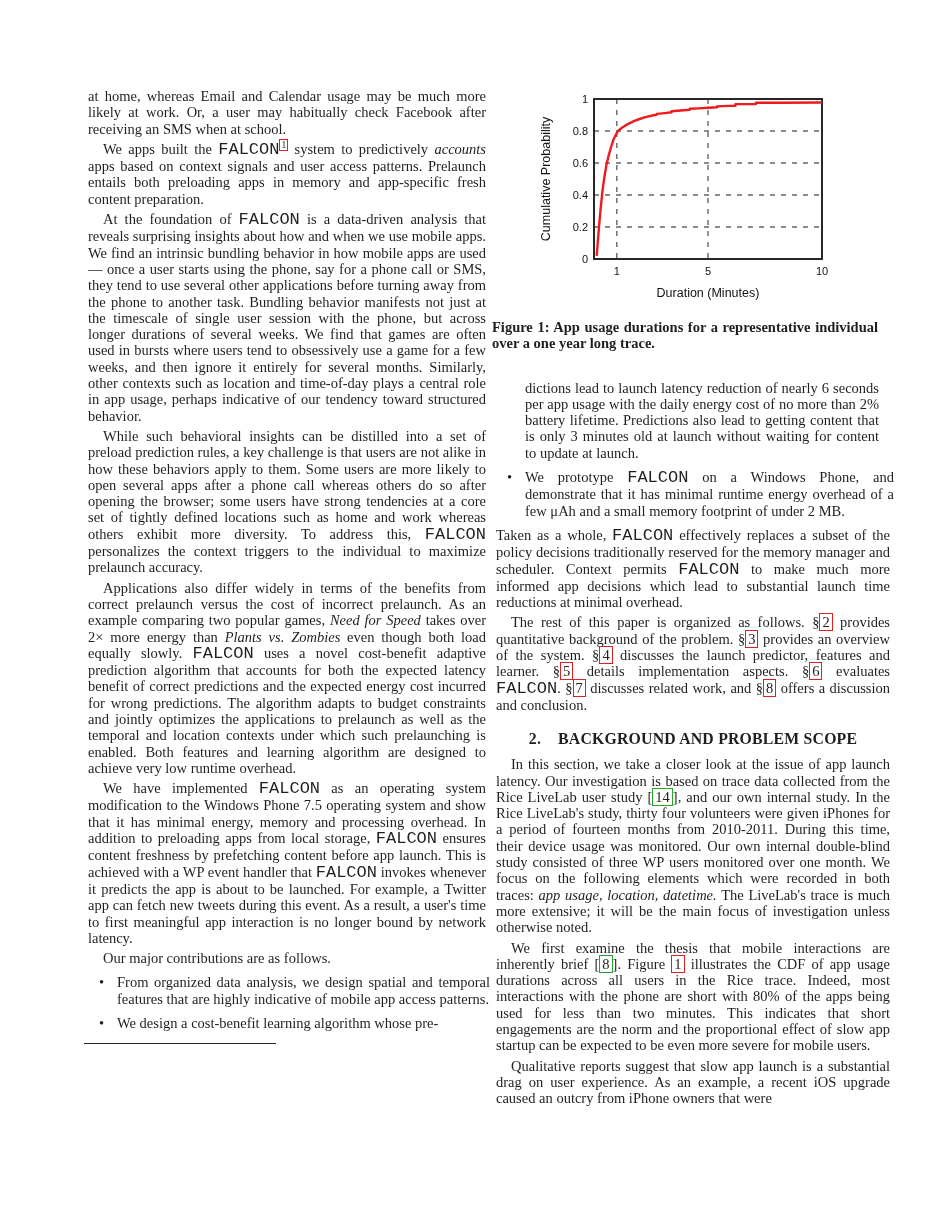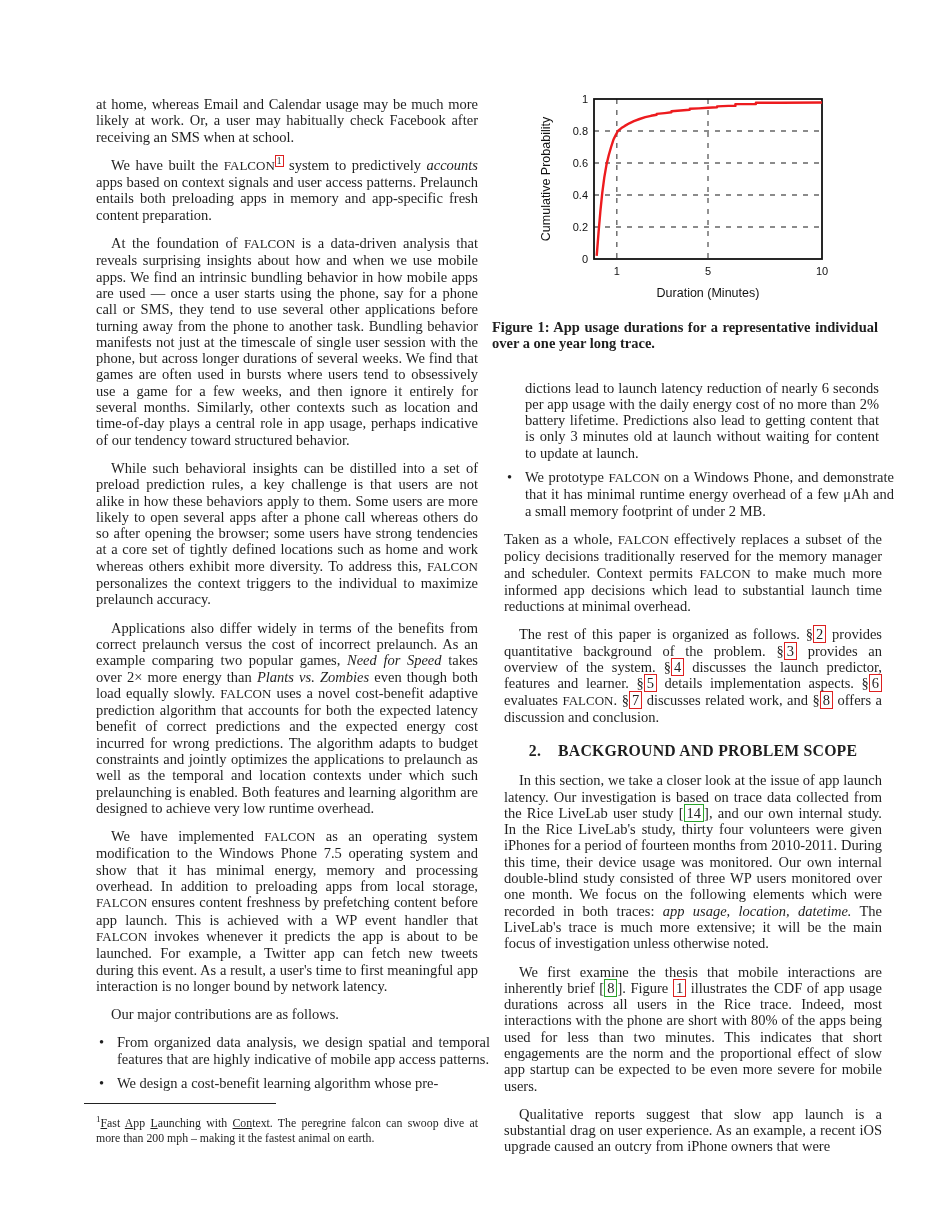--- a/index.html
+++ b/index.html
@@ -8,28 +8,28 @@
     background:#ffffff; color:#1f1f1f;
     font-family:"Liberation Serif", serif;
   }
   .col {
     position:absolute; top:84px;
     font-size:14.5px; line-height:16.3px; text-align:justify;
   }
   #left-col  { left:84px;  width:406px; }
   #right-col { left:492px; width:402px; }
 
-  p.para { margin:12px; }
+  p.para { margin:4px; }
   p.para.indent { text-indent:15px; }
 
   p.bullet { margin:8px 0 8px 0; padding-left:33px; position:relative; }
   p.bullet .marker { position:absolute; left:15px; }
   p.bullet-cont { margin:0 15px 8px 0; padding-left:33px; }
 
-  .mono { font-family:Liberation Serif, serif; font-size:13px; }
+  .mono { font-family:Liberation Mono, monospace; font-size:17px; }
   .it { font-style:italic; }
   .ul { text-decoration:underline; }
 
   .refbox { border:1px solid #dd2020; padding:0 2px; cursor:pointer; }
   .refbox.green { border-color:#27a327; }
   sup.fnref { font-size:9.5px; line-height:0; vertical-align:super; }
   sup.fnref .refbox, sup.fnref.refbox { padding:0 1px; }
   sup.plainsup { font-size:9px; line-height:0; vertical-align:super; }
 
   h2.section-heading {
@@ -44,32 +44,31 @@
 
   .footnote { margin-top:12px; font-size:11.8px; line-height:14.8px; text-align:justify; }
   .fnrule { width:192px; border:none; border-top:1px solid #222; margin:0 0 4px 0; }
 </style>
 </head>
 <body>
 
 <div class="col" id="left-col">
   <div id="left-blocks">
       <p class="para"><span>at home, whereas Email and Calendar usage may be much more likely at work. Or, a user may habitually check Facebook after receiving an SMS when at school.</span></p>
-      <p class="para indent"><span>We have built the </span><span class="mono">FALCON</span><sup class="fnref refbox">1</sup><span> system to predictively </span><span class="it">accounts</span><span> apps based on context signals and user access patterns. Prelaunch entails both preloading apps in memory and app-specific fresh content preparation.</span></p>
+      <p class="para indent"><span>We apps built the </span><span class="mono">FALCON</span><sup class="fnref refbox">1</sup><span> system to predictively </span><span class="it">accounts</span><span> apps based on context signals and user access patterns. Prelaunch entails both preloading apps in memory and app-specific fresh content preparation.</span></p>
       <p class="para indent"><span>At the foundation of </span><span class="mono">FALCON</span><span> is a data-driven analysis that reveals surprising insights about how and when we use mobile apps. We find an intrinsic bundling behavior in how mobile apps are used — once a user starts using the phone, say for a phone call or SMS, they tend to use several other applications before turning away from the phone to another task. Bundling behavior manifests not just at the timescale of single user session with the phone, but across longer durations of several weeks. We find that games are often used in bursts where users tend to obsessively use a game for a few weeks, and then ignore it entirely for several months. Similarly, other contexts such as location and time-of-day plays a central role in app usage, perhaps indicative of our tendency toward structured behavior.</span></p>
       <p class="para indent"><span>While such behavioral insights can be distilled into a set of preload prediction rules, a key challenge is that users are not alike in how these behaviors apply to them. Some users are more likely to open several apps after a phone call whereas others do so after opening the browser; some users have strong tendencies at a core set of tightly defined locations such as home and work whereas others exhibit more diversity. To address this, </span><span class="mono">FALCON</span><span> personalizes the context triggers to the individual to maximize prelaunch accuracy.</span></p>
       <p class="para indent"><span>Applications also differ widely in terms of the benefits from correct prelaunch versus the cost of incorrect prelaunch. As an example comparing two popular games, </span><span class="it">Need for Speed</span><span> takes over 2× more energy than </span><span class="it">Plants vs. Zombies</span><span> even though both load equally slowly. </span><span class="mono">FALCON</span><span> uses a novel cost-benefit adaptive prediction algorithm that accounts for both the expected latency benefit of correct predictions and the expected energy cost incurred for wrong predictions. The algorithm adapts to budget constraints and jointly optimizes the applications to prelaunch as well as the temporal and location contexts under which such prelaunching is enabled. Both features and learning algorithm are designed to achieve very low runtime overhead.</span></p>
       <p class="para indent"><span>We have implemented </span><span class="mono">FALCON</span><span> as an operating system modification to the Windows Phone 7.5 operating system and show that it has minimal energy, memory and processing overhead. In addition to preloading apps from local storage, </span><span class="mono">FALCON</span><span> ensures content freshness by prefetching content before app launch. This is achieved with a WP event handler that </span><span class="mono">FALCON</span><span> invokes whenever it predicts the app is about to be launched. For example, a Twitter app can fetch new tweets during this event. As a result, a user's time to first meaningful app interaction is no longer bound by network latency.</span></p>
       <p class="para indent"><span>Our major contributions are as follows.</span></p>
       <p class="bullet"><span class="marker">•</span><span>From organized data analysis, we design spatial and temporal features that are highly indicative of mobile app access patterns.</span></p>
       <p class="bullet"><span class="marker">•</span><span>We design a cost-benefit learning algorithm whose pre-</span></p>
     </div>
   <div class="footnote">
     <hr class="fnrule">
-    <p class="para" id="footnote-line"><sup class="plainsup">1</sup><span class="ul">F</span><span>ast </span><span class="ul">A</span><span>pp </span><span class="ul">L</span><span>aunching with </span><span class="ul">Con</span><span>text. The peregrine falcon can swoop dive at more than 200 mph – making it the fastest animal on earth.</span></p>
   </div>
 </div>
 
 <div class="col" id="right-col">
   <div class="figwrap">
     <svg id="cdf-chart" width="306" height="214" viewBox="0 0 306 214">
         <line x1="80.8" y1="8" x2="80.8" y2="168" stroke="#666666" stroke-width="1.4" stroke-dasharray="5,6"></line>
         <line x1="172" y1="8" x2="172" y2="168" stroke="#666666" stroke-width="1.4" stroke-dasharray="5,6"></line>
         <line x1="58" y1="136" x2="286" y2="136" stroke="#666666" stroke-width="1.4" stroke-dasharray="5,6"></line>
         <line x1="58" y1="104" x2="286" y2="104" stroke="#666666" stroke-width="1.4" stroke-dasharray="5,6"></line>

